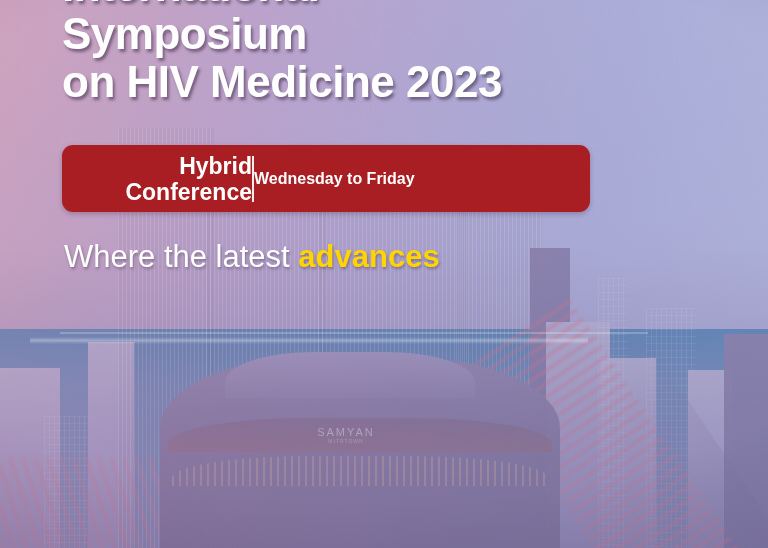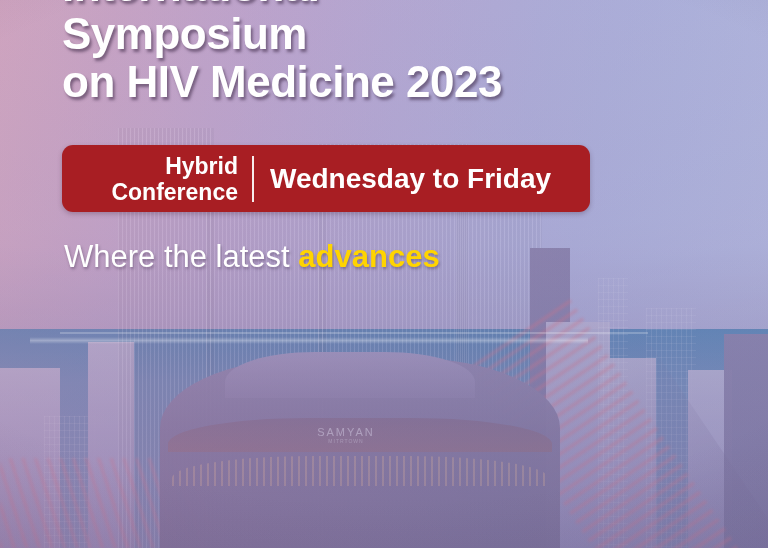--- a/index.html
+++ b/index.html
@@ -233,37 +233,35 @@
     height: 67px;
     background: #a81e23;
     border-radius: 11px;
     display: flex;
     align-items: center;
     box-shadow: 0 2px 5px rgba(60,30,50,0.28);
   }
   .banner-left {
     width: 190px;
     text-align: right;
-    padding-right: 14px;
     color: #fff;
     font-weight: bold;
     font-size: 23px;
     line-height: 26px;
     white-space: pre-line;
     box-sizing: border-box;
   }
   .banner-div {
     width: 2px;
     height: 46px;
     background: rgba(255,255,255,0.92);
   }
   .banner-right {
-    padding-left: 16px;
     color: #fff;
-    font-size: 28px;
+    font-size: 16px;
     line-height: 27px;
   }
   .banner-right .l1 { font-weight: bold; }
   .banner-right .l2 { font-weight: normal; letter-spacing: 0.3px; }
 
   .tagline {
     position: absolute;
     left: 64px;
     top: 236px;
     color: #ffffff;

